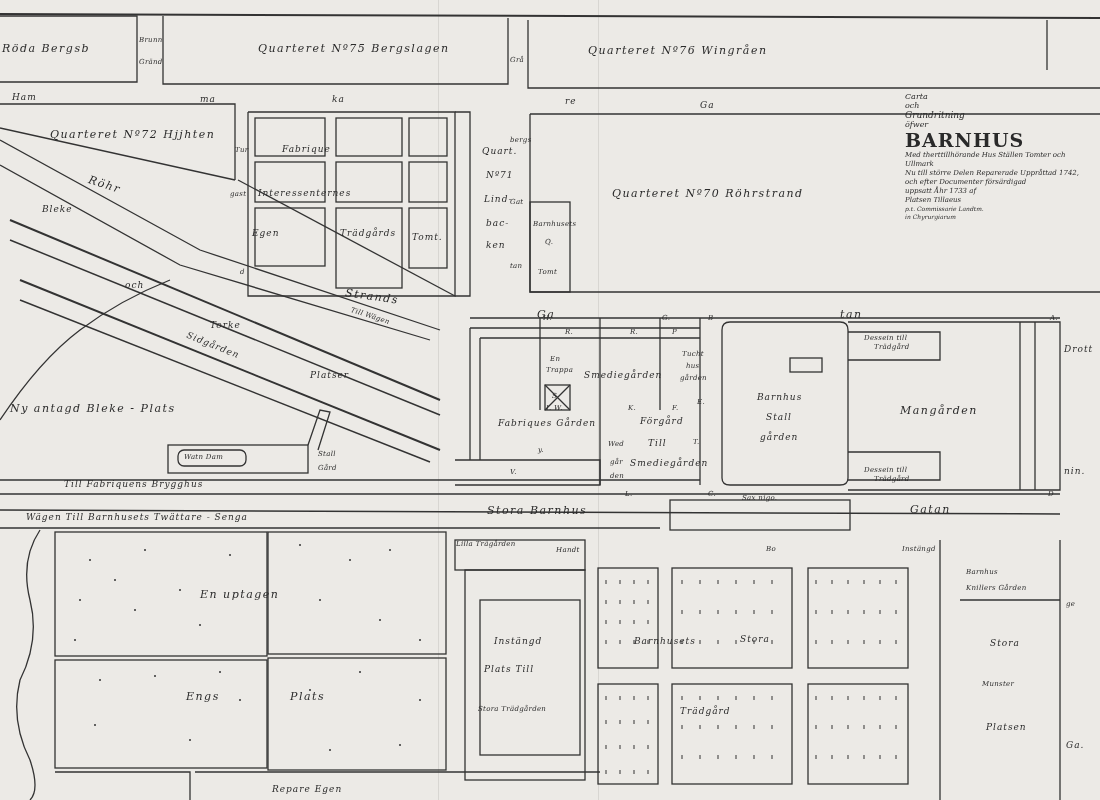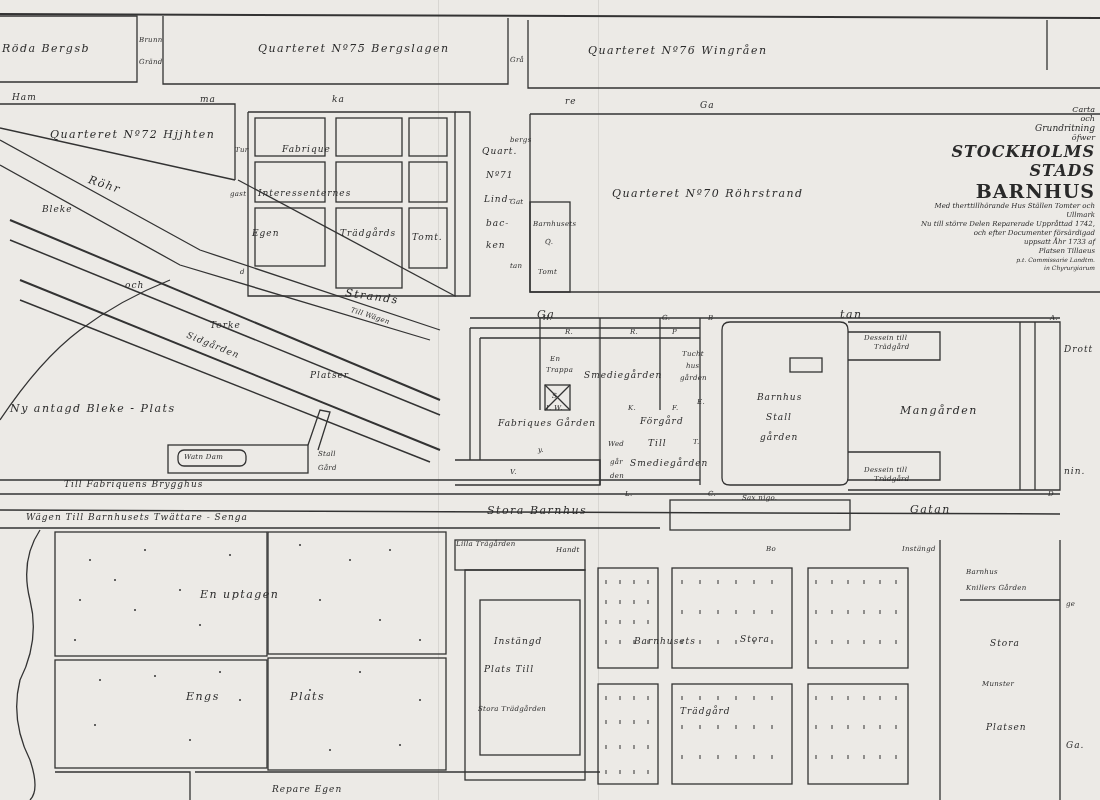--- a/index.html
+++ b/index.html
@@ -12,22 +12,22 @@
   #map { position: absolute; left: 0; top: 0; width: 1100px; height: 800px; }
   svg { position: absolute; left: 0; top: 0; }
   .lbl {
     position: absolute; white-space: nowrap;
     font-family: "DejaVu Serif", serif; font-style: italic;
     color: #2b2b2b; font-size: 11px; letter-spacing: 1.5px;
   }
   .small { font-size: 7px; letter-spacing: 0.3px; }
   .med { font-size: 9px; letter-spacing: 1px; }
   #cartouche {
-    position: absolute; left: 905px; top: 105px; width: 190px;
-    text-align: right; color: #2a2a2a;
+    position: absolute; left: 905px; top: 92px; width: 190px;
+    text-align: left; color: #2a2a2a;
   }
   #cartouche .c1 { font-style: italic; font-size: 8px; }
   #cartouche .c2 { font-style: italic; font-size: 9px; }
   #cartouche .c3 { font-style: italic; font-size: 16px; font-weight: bold; letter-spacing: 1px; }
   #cartouche .c4 { font-family: "DejaVu Serif", serif; font-size: 19px; font-weight: bold; letter-spacing: 1px; }
   #cartouche .c5 { font-style: italic; font-size: 7px; line-height: 9px; }
   #cartouche .c6 { font-style: italic; font-size: 6px; line-height: 8px; }
   .fold { position: absolute; top: 0; width: 1px; height: 800px; background: #d8d6d2; }
 </style>
 </head>
@@ -170,21 +170,20 @@
       <path d="M682 696 v4 M700 696 v4 M718 696 v4 M736 696 v4 M754 696 v4 M772 696 v4 M682 725 v4 M700 725 v4 M718 725 v4 M736 725 v4 M754 725 v4 M772 725 v4 M682 755 v4 M700 755 v4 M718 755 v4 M736 755 v4 M754 755 v4 M772 755 v4"></path>
       <path d="M816 696 v4 M832 696 v4 M848 696 v4 M864 696 v4 M880 696 v4 M896 696 v4 M816 725 v4 M832 725 v4 M848 725 v4 M864 725 v4 M880 725 v4 M896 725 v4 M816 755 v4 M832 755 v4 M848 755 v4 M864 755 v4 M880 755 v4 M896 755 v4"></path>
     </g>
   </svg>
 
   <div id="cartouche">
     <div class="c1">Carta</div>
     <div class="c1">och</div>
     <div class="c2">Grundritning</div>
     <div class="c1">öfwer</div>
-    <div class="c3">STOCKHOLMS STADS</div>
     <div class="c4">BARNHUS</div>
     <div class="c5">Med therttillhörande Hus Ställen Tomter och Ullmark</div>
     <div class="c5">Nu till större Delen Reparerade Uppråttad 1742,</div>
     <div class="c5">och efter Documenter försärdigad</div>
     <div class="c5">uppsatt Åhr 1733 af</div>
     <div class="c5">Platsen Tillaeus</div>
     <div class="c6">p.t. Commissarie Landtm.</div>
     <div class="c6">in Chyrurgiarum</div>
   </div>
 

